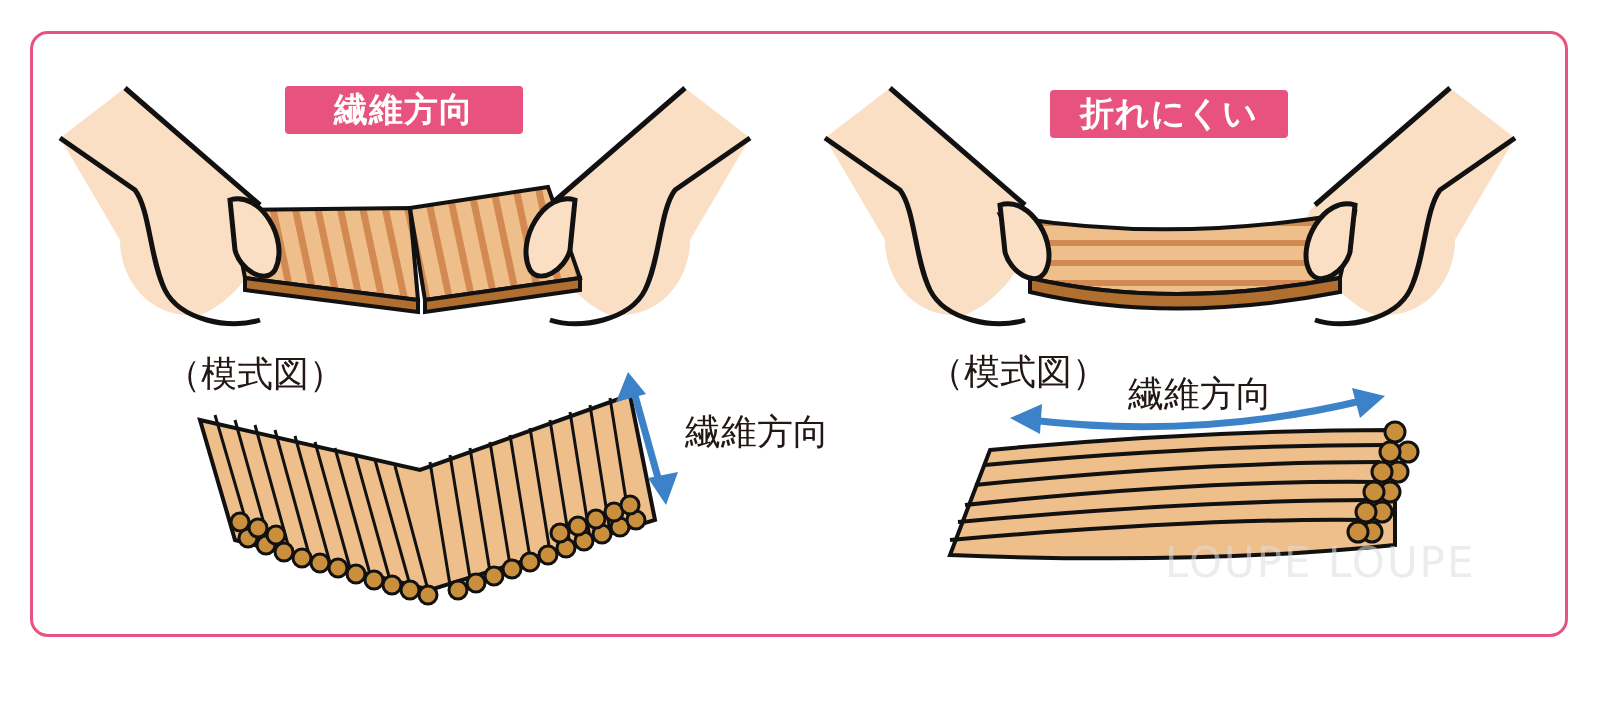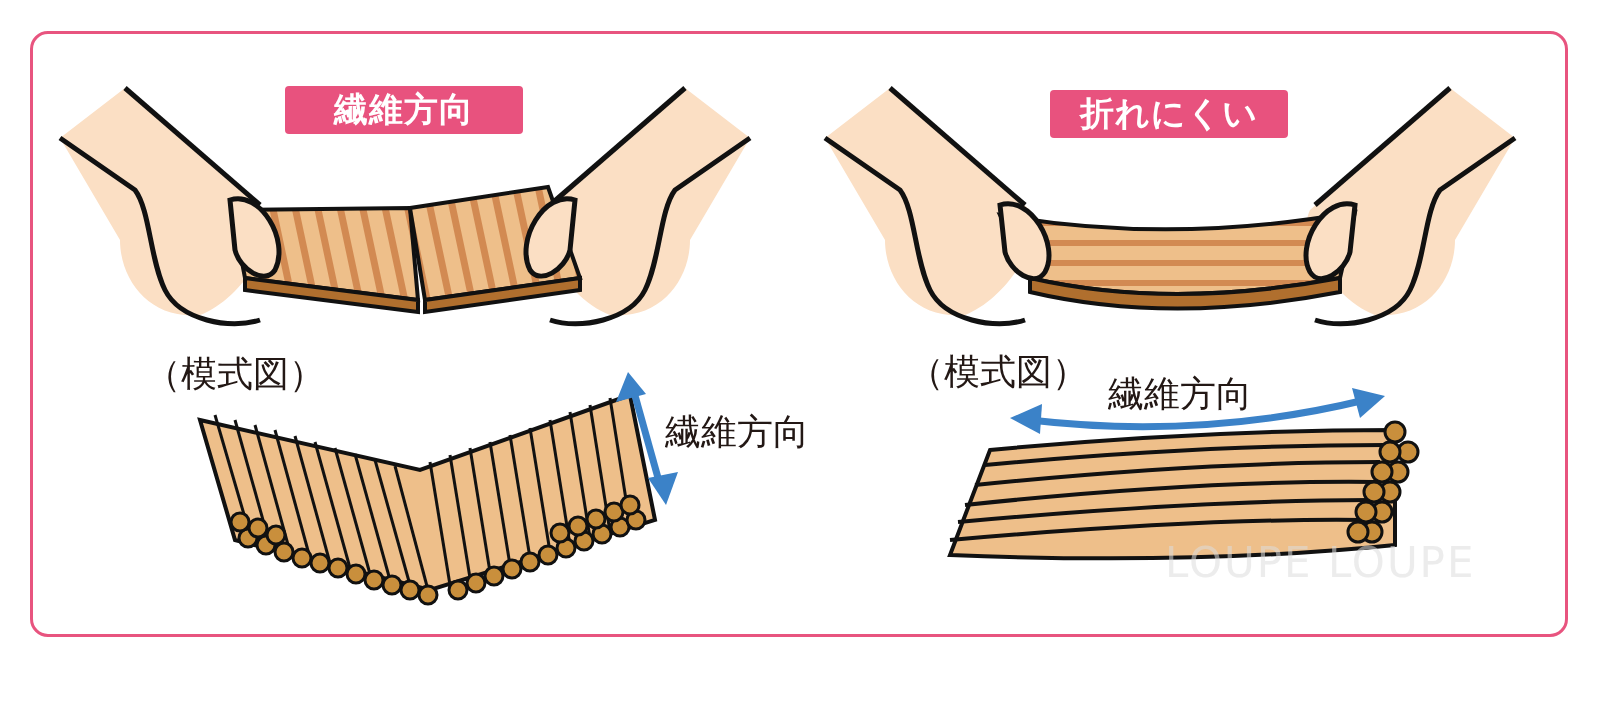--- a/index.html
+++ b/index.html
@@ -1,20 +1,20 @@
 <!DOCTYPE html>
 <html><head>
 <meta charset="utf-8">
 <style>
   html,body{margin:0;padding:0;background:#fff;}
   body{width:1600px;height:702px;position:relative;overflow:hidden;font-family:"DejaVu Sans","Liberation Sans",sans-serif;}
   .frame{position:absolute;left:30px;top:31px;width:1538px;height:606px;border:3px solid #e8547f;border-radius:18px;box-sizing:border-box;}
   svg.art{position:absolute;left:0;top:0;}
   .badge{position:absolute;background:#e8527e;color:#fff;border-radius:4px;font-size:34px;font-weight:bold;display:flex;align-items:center;justify-content:center;letter-spacing:1px;}
-  .lbl{position:absolute;color:#231815;font-size:36px;white-space:nowrap;}
+  .lbl{position:absolute;color:#231815;font-size:36px;white-space:nowrap;margin-left:20px;}
   .wm{position:absolute;color:rgba(220,220,220,0.55);font-size:42px;letter-spacing:2px;white-space:nowrap;}
 </style>
 </head>
 <body>
 
 <div class="frame"></div>
 
 <svg class="art" width="1600" height="702" viewBox="0 0 1600 702">
   <defs>
     <pattern id="vstripe" width="22" height="10" patternUnits="userSpaceOnUse" patternTransform="rotate(-12)">

